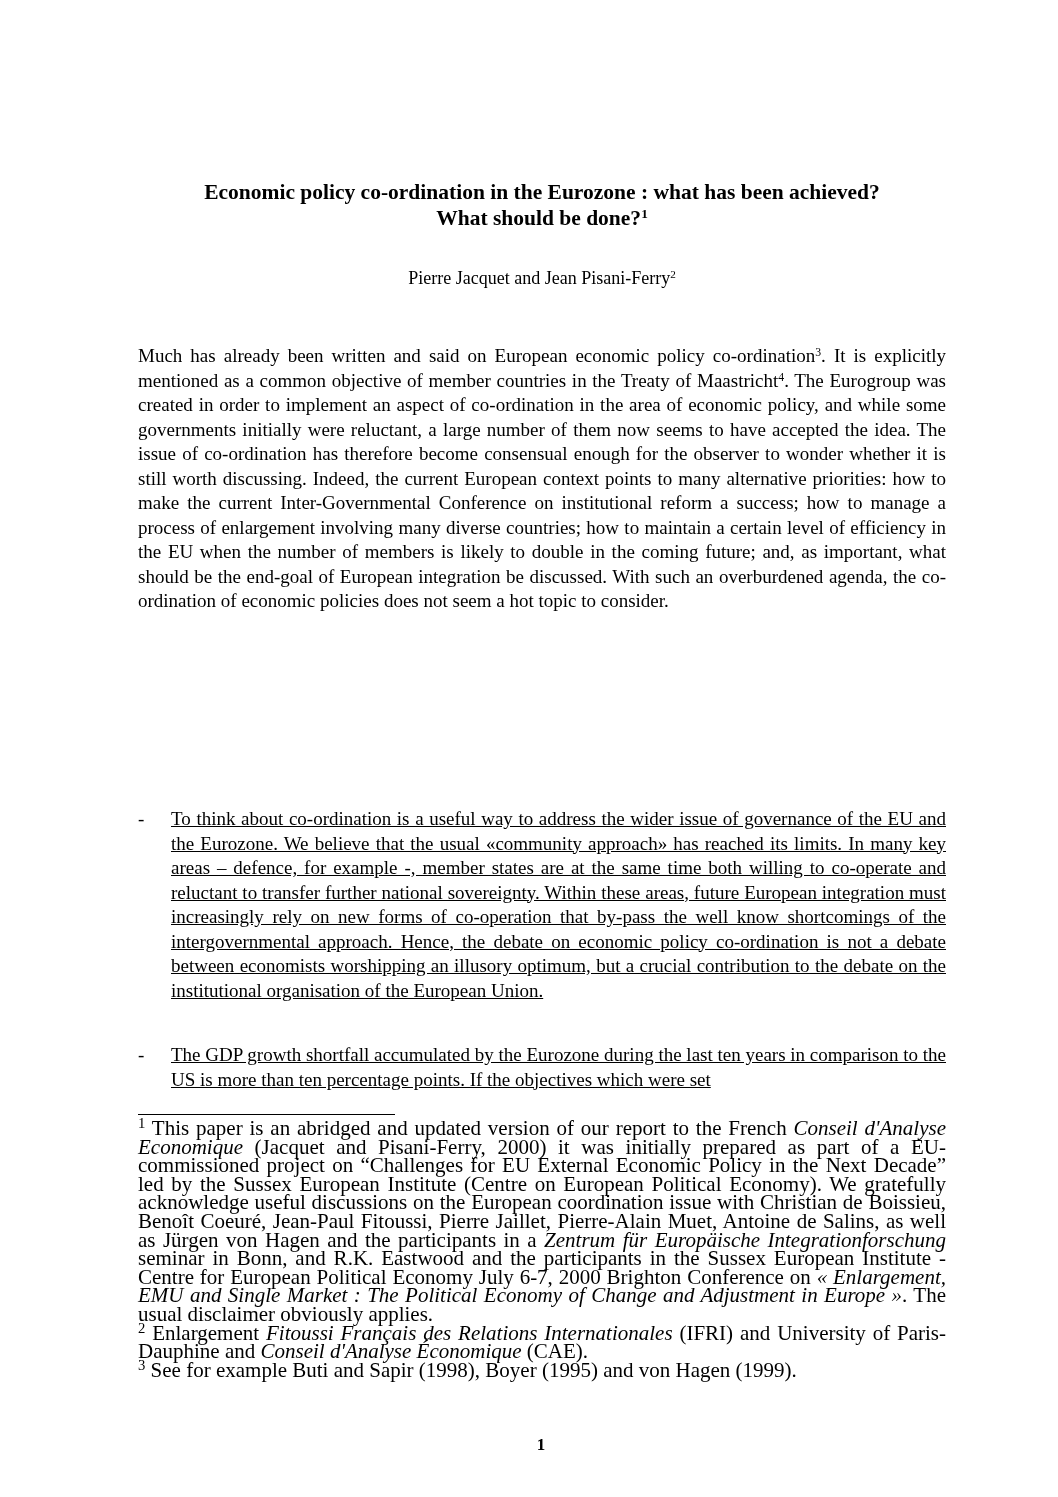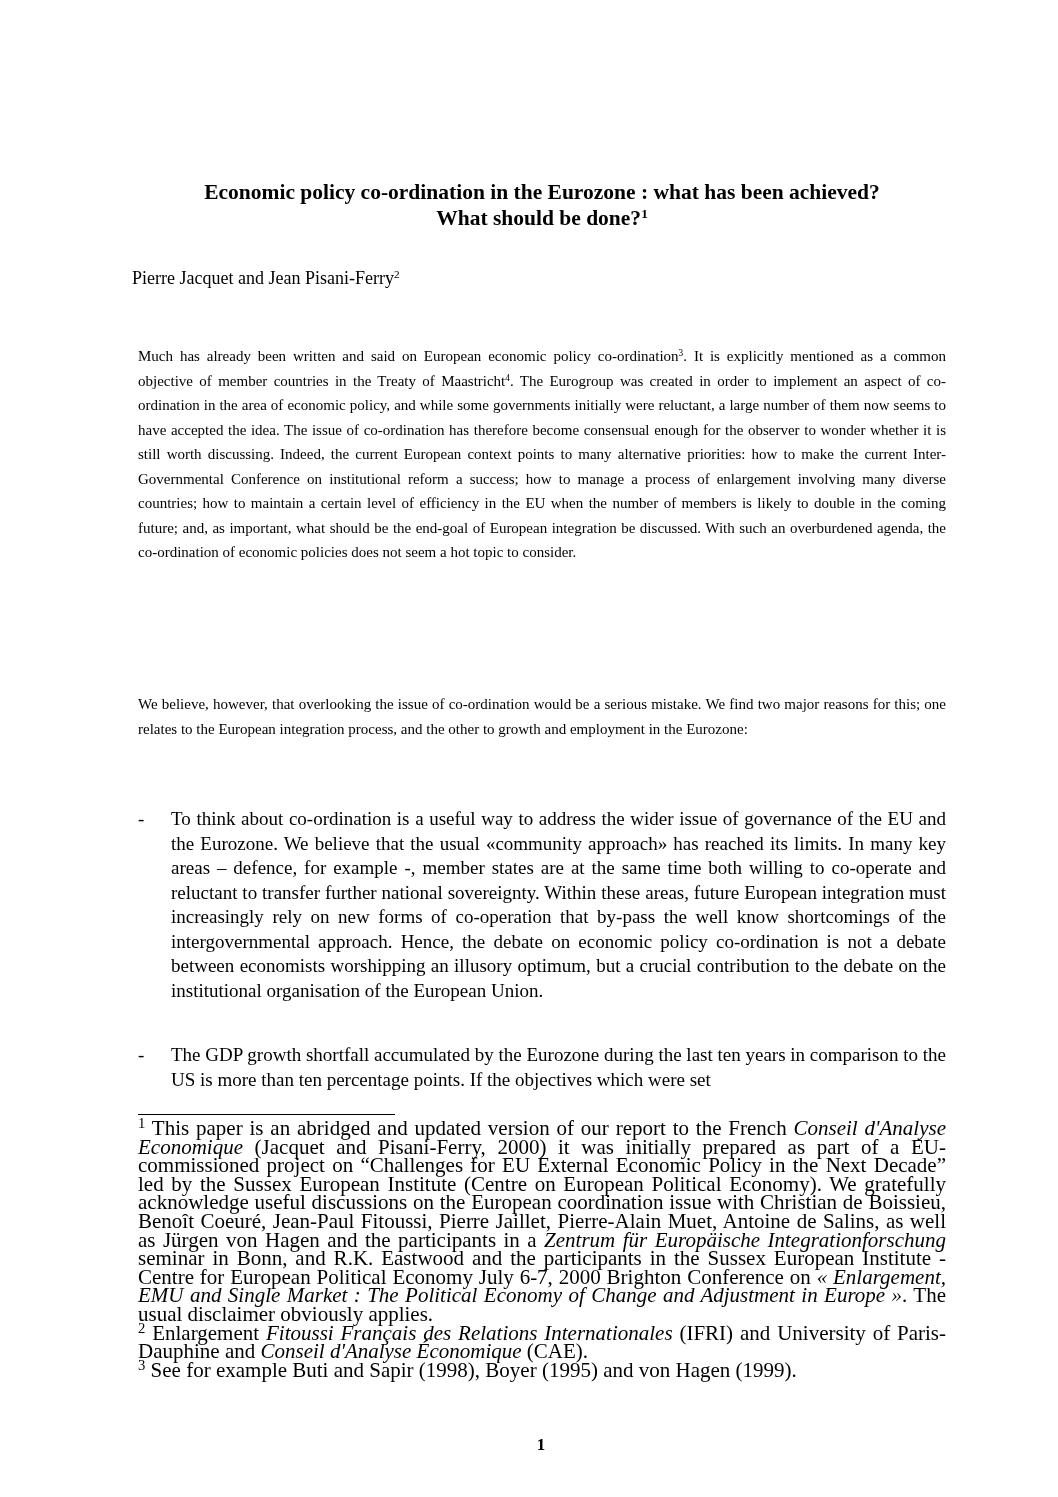--- a/index.html
+++ b/index.html
@@ -7,32 +7,32 @@
     width: 1058px; height: 1497px; position: relative; overflow: hidden;
     font-family: "Liberation Serif", serif; color: #000;
   }
   .page { position: absolute; left: 12px; top: 0; width: 1058px; height: 1143px; margin-top: 23px; }
   .title {
     position: absolute; left: 120px; width: 820px; top: 156px;
     text-align: center; font-weight: bold; font-size: 21.5px; line-height: 26px;
   }
   .authors {
     position: absolute; left: 120px; width: 820px; top: 244px;
-    font-size: 18px; line-height: 22px;
+    text-align: center; font-size: 18px; line-height: 22px;
   }
   sup.fn { font-size: 0.62em; vertical-align: 0.55em; line-height: 0; }
   .body-text {
     position: absolute; left: 126px; width: 808px;
-    font-size: 15px; line-height: 24.5px; text-align: justify;
+    font-size: 19px; line-height: 24.5px; text-align: justify;
   }
   .p1 { top: 321px; }
   .p2 { top: 669px; }
   .bullet { position: absolute; left: 126px; width: 808px; font-size: 19px; line-height: 24.5px; }
   .bullet .dash { position: absolute; left: 0; top: 0; }
-  .bullet .btext { margin-left: 33px; text-align: justify; }
+  .bullet .btext { margin-left: 33px; text-align: justify; text-decoration: underline; }
   .b1 { top: 784px; }
   .b2 { top: 1020px; }
   .fn-rule { position: absolute; left: 126px; top: 1091px; width: 257px; border-top: 1px solid #000; }
   .footnotes {
     position: absolute; left: 126px; width: 808px; top: 1096px;
     font-size: 21px; line-height: 18.6px; text-align: justify;
   }
   .footnotes p { margin: 0; }
   .footnotes sup { font-size: 0.7em; vertical-align: 0.5em; line-height: 0; }
   .page-number {
@@ -49,21 +49,20 @@
     <span>Economic policy co-ordination in the Eurozone : what has been achieved?</span><br>
     <span>What should be done?</span><sup class="fn">1</sup>
   </div>
 
   <div class="authors">
     <span>Pierre Jacquet and Jean Pisani-Ferry</span><sup class="fn">2</sup>
   </div>
 
   <div class="body-text p1"><span>Much has already been written and said on European economic policy co-ordination</span><sup class="fn">3</sup><span>. It is explicitly mentioned as a common objective of member countries in the Treaty of Maastricht</span><sup class="fn">4</sup><span>. The Eurogroup was created in order to implement an aspect of co-ordination in the area of economic policy, and while some governments initially were reluctant, a large number of them now seems to have accepted the idea. The issue of co-ordination has therefore become consensual enough for the observer to wonder whether it is still worth discussing. Indeed, the current European context points to many alternative priorities: how to make the current Inter-Governmental Conference on institutional reform a success; how to manage a process of enlargement involving many diverse countries; how to maintain a certain level of efficiency in the EU when the number of members is likely to double in the coming future; and, as important, what should be the end-goal of European integration be discussed. With such an overburdened agenda, the co-ordination of economic policies does not seem a hot topic to consider.</span></div>
 
-  <div class="body-text p2">We believe, however, that overlooking the issue of co-ordination would be a serious mistake. We find two major reasons for this; one relates to the European integration process, and the other to growth and employment in the Eurozone:</div>
 
   <div class="bullet b1">
     <span class="dash">-</span>
     <div class="btext">To think about co-ordination is a useful way to address the wider issue of governance of the EU and the Eurozone. We believe that the usual «community approach» has reached its limits. In many key areas – defence, for example -, member states are at the same time both willing to co-operate and reluctant to transfer further national sovereignty. Within these areas, future European integration must increasingly rely on new forms of co-operation that by-pass the well know shortcomings of the intergovernmental approach. Hence, the debate on economic policy co-ordination is not a debate between economists worshipping an illusory optimum, but a crucial contribution to the debate on the institutional organisation of the European Union.</div>
   </div>
 
   <div class="bullet b2">
     <span class="dash">-</span>
     <div class="btext">The GDP growth shortfall accumulated by the Eurozone during the last ten years in comparison to the US is more than ten percentage points. If the objectives which were set</div>
   </div>

